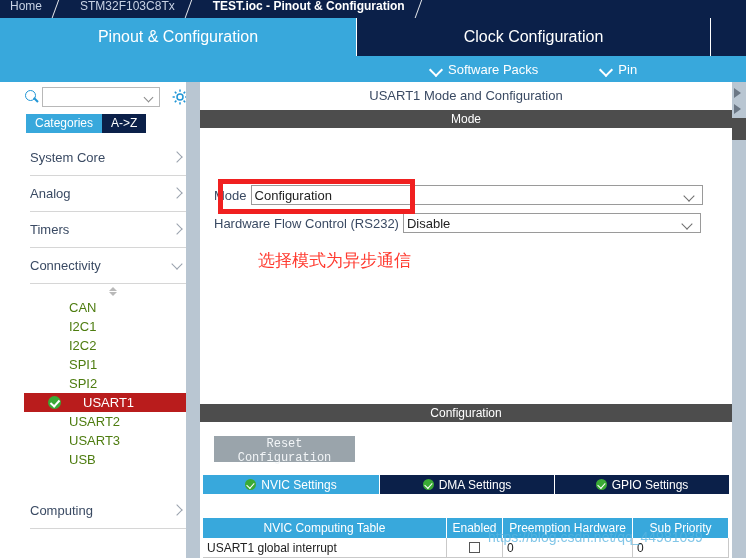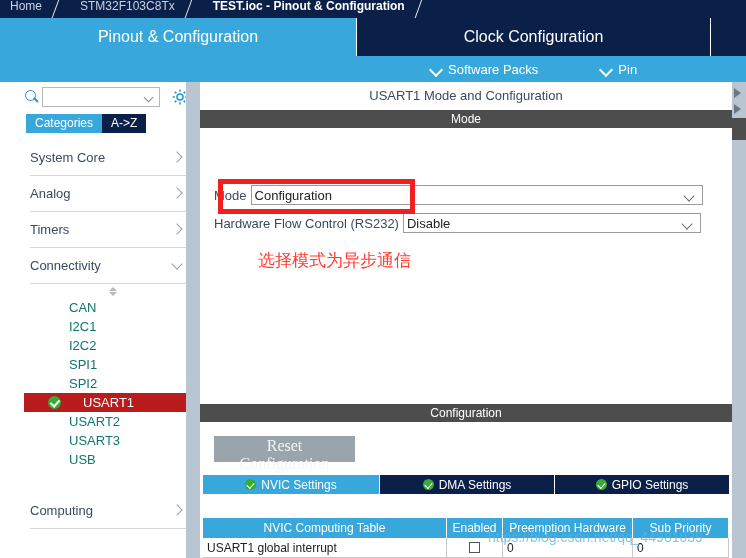--- a/index.html
+++ b/index.html
@@ -159,21 +159,21 @@
     border-bottom: 4px solid #b9b9b9;
   }
   .scrollnub::after {
     content: ""; position: absolute; left: 79px; top: 8px;
     border-left: 4px solid transparent; border-right: 4px solid transparent;
     border-top: 4px solid #b9b9b9;
   }
 
   .periph {
     position: relative; height: 19px; line-height: 19px;
-    font-size: 13px; color: #0f766e; padding-left: 39px; cursor: pointer;
+    font-size: 13px; color: #4d7c0f; padding-left: 39px; cursor: pointer;
     white-space: nowrap;
   }
   .periph.selected {
     background: #b91c1c; color: #ffffff; margin-left: -6px;
     padding-left: 59px; width: 170px;
   }
   .periph .chk {
     position: absolute; left: 24px; top: 3px;
     width: 13px; height: 13px; border-radius: 50%;
     background: #3aaa35; display: none;
@@ -248,22 +248,22 @@
     position: absolute; left: 58px; top: 121px;
     color: #ff3b30; font-size: 17px; white-space: nowrap;
     font-family: "DejaVu Sans", "Liberation Sans", sans-serif;
   }
 
   
   .conf-body { position: relative; background: #ffffff; }
   .reset-btn {
     position: absolute; left: 14px; top: 14px;
     width: 141px; height: 26px; background: #9aa4ab;
-    border: none; color: #f2f5f7; font-size: 16px;
-    font-family: Liberation Serif, serif; cursor: pointer;
+    border: none; color: #f2f5f7; font-size: 12px;
+    font-family: Liberation Mono, monospace; cursor: pointer;
   }
   .subtabs1 {
     position: absolute; left: 3px; top: 53px; width: 526px; height: 19px;
     display: flex;
   }
   .subtabs2 {
     position: absolute; left: 3px; top: 72px; width: 526px; height: 19px;
     display: flex;
   }
   .subtab {

